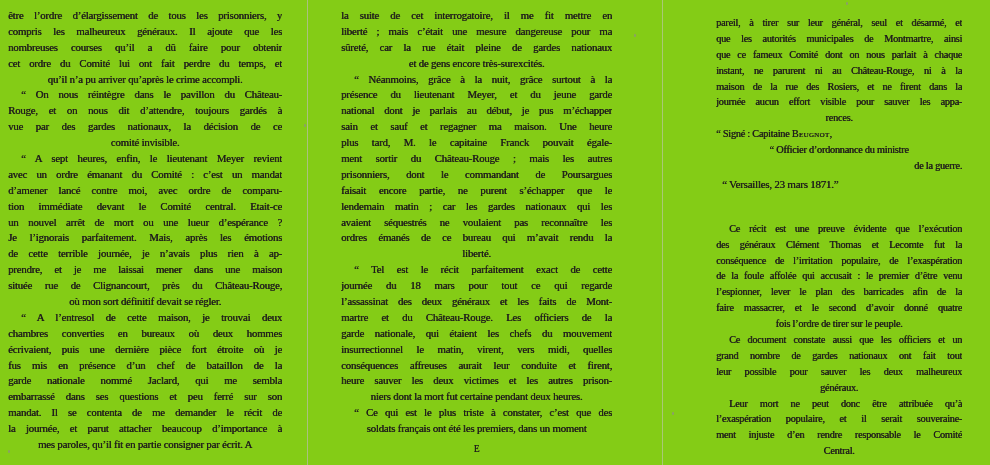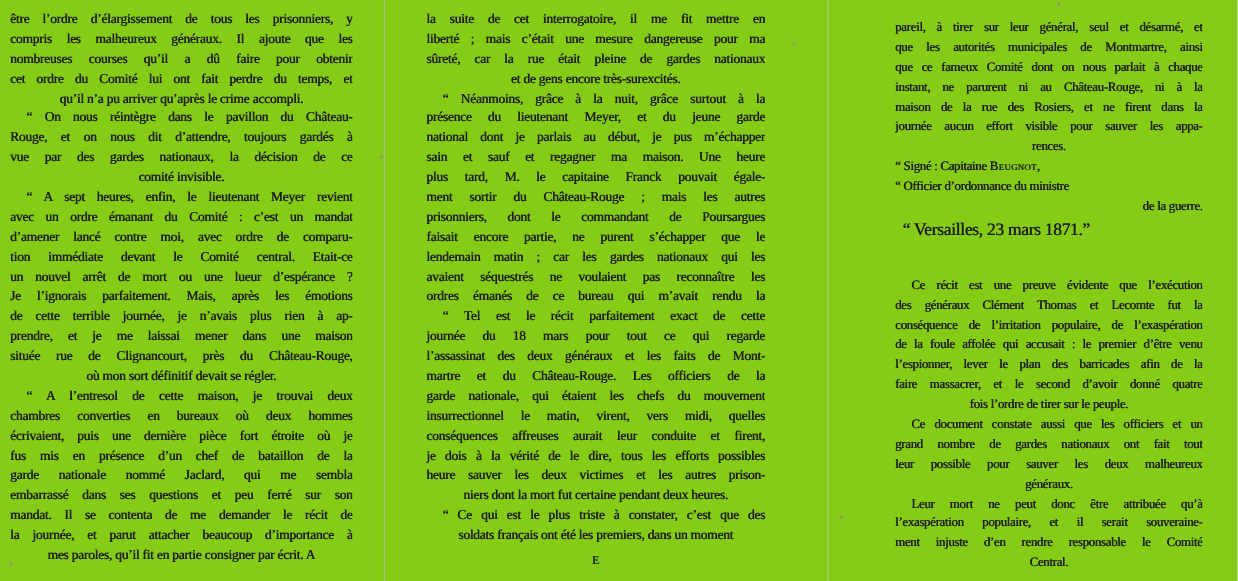--- a/index.html
+++ b/index.html
@@ -29,23 +29,23 @@
     text-align: justify;
     text-shadow: 0.4px 0 0 currentColor; 
     white-space: normal;
   }
   .ln::after { content: ""; display: inline-block; width: 100%; height: 0; }
   .ln.last::after, .ln.sig1::after, .ln.sig2::after, .ln.sig3::after,
   .ln.date::after, .ln.emark::after, .ln.gap::after { content: none; }
   .ln.last  { text-align: center; }
   .ln.in    { text-indent: 13px; }
   .ln.sig1  { text-align: left; padding-right: 18px; }
-  .ln.sig2  { text-align: left; }
+  .ln.sig2  { text-align: center; }
   .ln.sig3  { text-align: right; padding-left: 64px; }
-  .ln.date  { font-size: 14px; text-indent: 6px; margin-top: 3px; text-align: left; }
+  .ln.date  { font-size: 11px; text-indent: 6px; margin-top: 3px; text-align: left; }
   .ln.gap   { height: 28px; }
   .ln.emark { text-align: center; font-size: 9.5px; margin-top: 5px; height: 14px; line-height: 14px; }
   .smallcaps { font-variant: small-caps; letter-spacing: 0.3px; }
   .divider {
     position: absolute;
     top: 0; bottom: 0;
     width: 1px;
   }
   #divider-left  { left: 307px; background: #bdbcba; opacity: 0.65; }
   #divider-right { left: 662px; background: #c8c7c5; opacity: 0.55; }
@@ -102,28 +102,28 @@
       <div class="ln">présence du lieutenant Meyer, et du jeune garde</div>
       <div class="ln">national dont je parlais au début, je pus m’échapper</div>
       <div class="ln">sain et sauf et regagner ma maison.  Une heure</div>
       <div class="ln">plus tard, M. le capitaine Franck pouvait égale-</div>
       <div class="ln">ment sortir du Château-Rouge ; mais les autres</div>
       <div class="ln">prisonniers, dont le commandant de Poursargues</div>
       <div class="ln">faisait encore partie, ne purent s’échapper que le</div>
       <div class="ln">lendemain matin ; car les gardes nationaux qui les</div>
       <div class="ln">avaient séquestrés ne voulaient pas reconnaître les</div>
       <div class="ln">ordres émanés de ce bureau qui m’avait rendu la</div>
+      <div class="ln last">liberté.</div>
       <div class="ln in">“ Tel est le récit parfaitement exact de cette</div>
       <div class="ln">journée du 18 mars pour tout ce qui regarde</div>
       <div class="ln">l’assassinat des deux généraux et les faits de Mont-</div>
       <div class="ln">martre et du Château-Rouge.  Les officiers de la</div>
       <div class="ln">garde nationale, qui étaient les chefs du mouvement</div>
       <div class="ln">insurrectionnel le matin, virent, vers midi, quelles</div>
       <div class="ln">conséquences affreuses aurait leur conduite et firent,</div>
-      <div class="ln">je dois à la vérité de le dire, tous les efforts possibles</div>
       <div class="ln">heure sauver les deux victimes et les autres prison-</div>
       <div class="ln last">niers dont la mort fut certaine pendant deux heures.</div>
       <div class="ln in">“ Ce qui est le plus triste à constater, c’est que des</div>
       <div class="ln last">soldats français ont été les premiers, dans un moment</div>
       <div class="ln emark">E</div>
     </div>
   <div class="col" id="col-right">
       <div class="ln">pareil, à tirer sur leur général, seul et désarmé, et</div>
       <div class="ln">que les autorités municipales de Montmartre, ainsi</div>
       <div class="ln">que ce fameux Comité dont on nous parlait à chaque</div>

